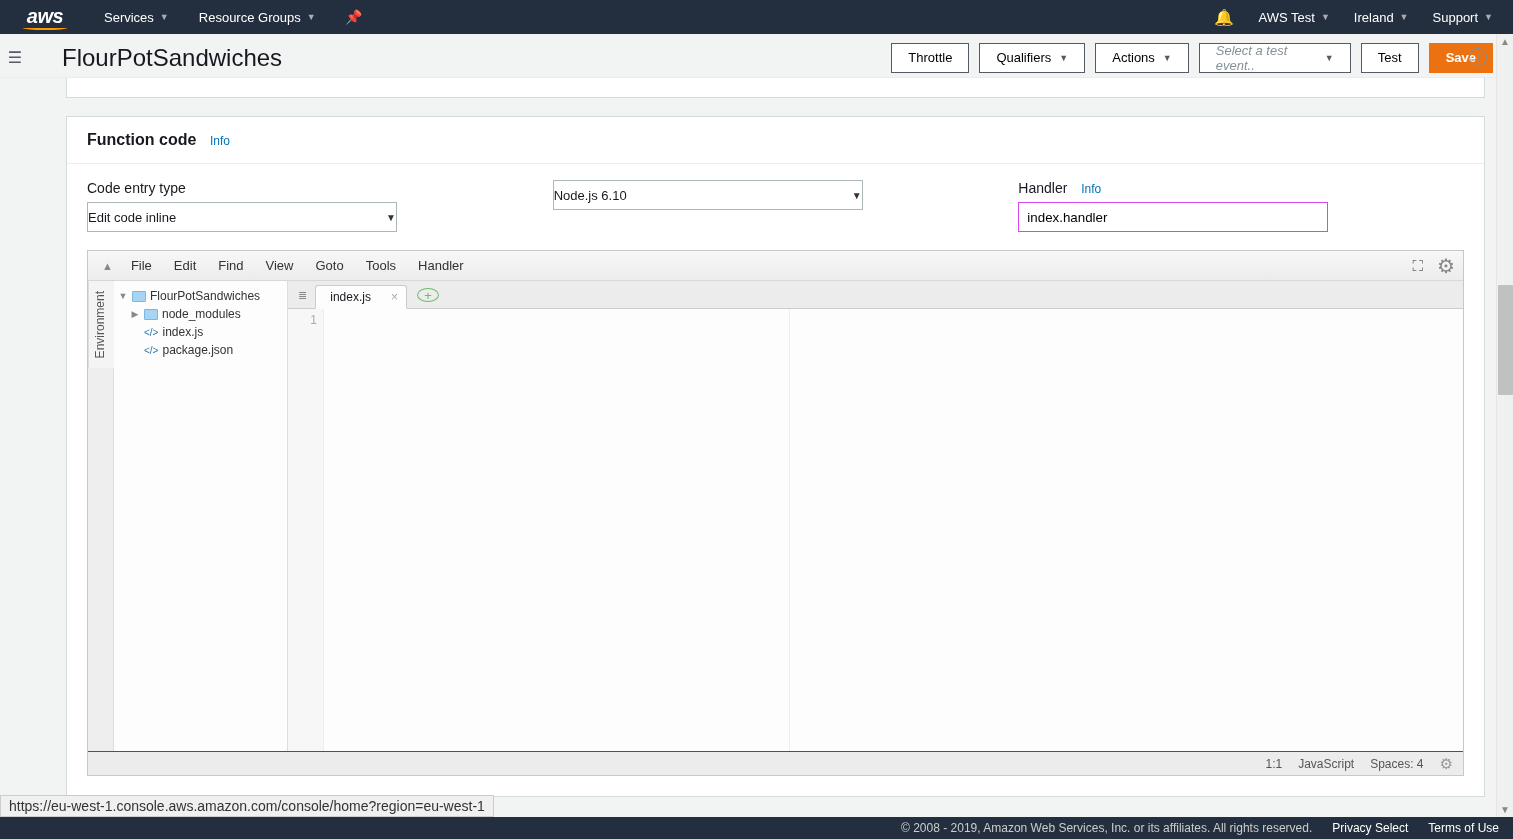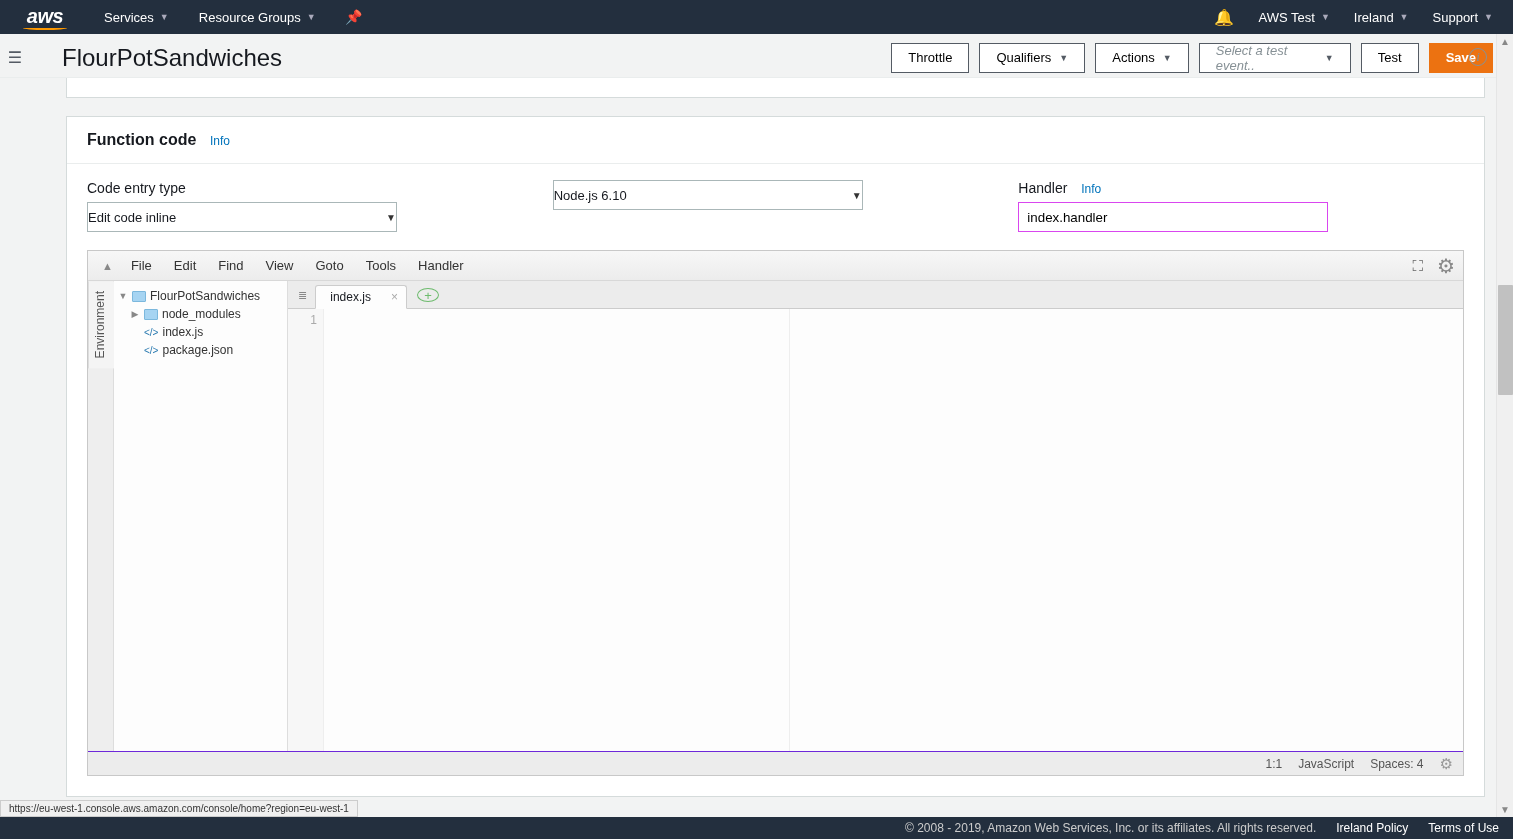--- a/index.html
+++ b/index.html
@@ -81,21 +81,21 @@
 .code-lines { flex: 1; padding: 4px 6px 0; color: #333; position:relative;}
 .code-mid-line { position:absolute; left:465px; top:0; bottom:0; border-left:1px solid #eee;}
 
 .editor-status { height: 24px; background: #ececec; border-top: 1px solid #6d28d9; display: flex; align-items: center; justify-content: flex-end; padding: 0 10px; gap: 16px; font-size: 12px; color: #555; }
 .status-gear { font-size: 15px; color:#999; cursor:pointer;}
 
 
 .footer { position: fixed; bottom: 0; left: 0; right: 0; background: #232f3e; color: #ccc; font-size: 12px; height: 22px; display: flex; align-items: center; padding: 0 14px; }
 .footer-left { flex: 1; }
 .footer a { color: #fff; text-decoration: none; margin-left: 20px; }
-.status-url { position: fixed; bottom: 22px; left: 0; background: #f0f0f0; border: 1px solid #ccc; padding: 2px 8px; font-size: 10px; color: #333; }
+.status-url { position: fixed; bottom: 22px; left: 0; background: #f0f0f0; border: 1px solid #ccc; padding: 2px 8px; font-size: 14px; color: #333; }
 .scroll-thumb-area { position:absolute; right:0; top:34px; width:17px; height: calc(839px - 34px - 22px); background:#f0f0f0; border-left:1px solid #e5e5e5;}
 .scroll-thumb { background:#c1c1c1; width:15px; margin:1px; height:110px; position:absolute; top:250px; border-radius:1px;}
 .scroll-arrow { font-size:10px;color:#888; text-align:center; position:absolute; width:100%;}
 </style>
 </head>
 <body>
 
 <div class="top-nav">
   <div class="aws-logo">
     <span class="aws-logo-text">aws</span>
@@ -280,15 +280,15 @@
   <div class="scroll-arrow" style="top:2px;">▲</div>
   <div class="scroll-thumb"></div>
   <div class="scroll-arrow" style="bottom:2px;">▼</div>
 </div>
 
 <div class="status-url">https://eu-west-1.console.aws.amazon.com/console/home?region=eu-west-1</div>
 
 <div class="footer">
   <div class="footer-left"></div>
   <span>© 2008 - 2019, Amazon Web Services, Inc. or its affiliates. All rights reserved.</span>
-  <a href="#">Ireland Policy</a>
+  <a href="#">Privacy Select</a>
   <a href="#">Terms of Use</a>
 </div>
 
 </body></html>

